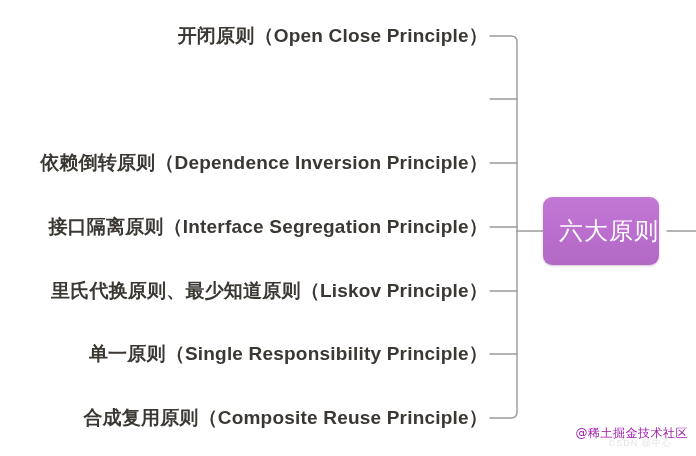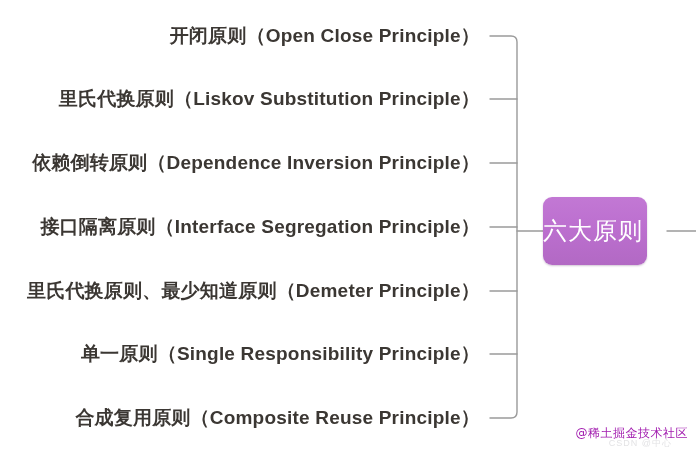--- a/index.html
+++ b/index.html
@@ -14,21 +14,21 @@
     position: relative;
     width: 696px;
     height: 456px;
     background: #ffffff;
     overflow: hidden;
   }
 
   
   .branch-label {
     position: absolute;
-    right: 216px;              
+    right: 208px;              
     transform: translateY(-50%);
     text-align: right;
     white-space: nowrap;
     color: #3b3733;
     font-size: 19px;
     font-weight: bold;
     letter-spacing: 0.2px;
     line-height: 1.2;
   }
   .branch-label .cn {
@@ -48,28 +48,28 @@
     width: 696px;
     height: 456px;
     pointer-events: none;
   }
 
   
   #center-node {
     position: absolute;
     left: 543px;
     top: 197px;
-    width: 104px;
+    width: 116px;
     height: 68px;
     border-radius: 9px;
     background: linear-gradient(180deg, #c278d4 0%, #bc6fcf 45%, #b269c4 100%);
     box-shadow: 0 1px 2px rgba(90,50,100,0.28);
     display: flex;
     align-items: center;
-    justify-content: flex-start;
+    justify-content: flex-end;
   }
   #center-node .node-text {
     color: #ffffff;
     font-size: 24px;
     font-family: "DejaVu Sans", "Liberation Sans", sans-serif;
     letter-spacing: 1px;
     line-height: 1;
     white-space: nowrap;
   }
 
@@ -113,34 +113,31 @@
 
       <path d="M 517 231 H 543"></path>
       <path d="M 667 231 H 696"></path>
     </g>
   </svg>
 
   <div class="branch-label" style="top:36px">
     <span class="cn">开闭原则</span><span class="cn">（</span><span class="en">Open Close Principle</span><span class="cn">）</span>
   </div>
 
-  <div class="branch-label" style="top:99px">
-    <span class="cn">里氏代换原则</span><span class="cn">（</span><span class="en">Liskov Substitution Principle</span><span class="cn">）</span>
-  </div>
 
   <div class="branch-label" style="top:227px">
     <span class="cn">接口隔离原则</span><span class="cn">（</span><span class="en">Interface Segregation Principle</span><span class="cn">）</span>
   </div>
 
   <div class="branch-label" style="top:163px">
     <span class="cn">依赖倒转原则</span><span class="cn">（</span><span class="en">Dependence Inversion Principle</span><span class="cn">）</span>
   </div>
 
   <div class="branch-label" style="top:291px">
-    <span class="cn">里氏代换原则、最少知道原则</span><span class="cn">（</span><span class="en">Demeter Principle</span><span class="cn">）</span>
+    <span class="cn">里氏代换原则、最少知道原则</span><span class="cn">（</span><span class="en">Liskov Principle</span><span class="cn">）</span>
   </div>
 
   <div class="branch-label" style="top:354px">
     <span class="cn">单一原则</span><span class="cn">（</span><span class="en">Single Responsibility Principle</span><span class="cn">）</span>
   </div>
 
   <div class="branch-label" style="top:418px">
     <span class="cn">合成复用原则</span><span class="cn">（</span><span class="en">Composite Reuse Principle</span><span class="cn">）</span>
   </div>
 

